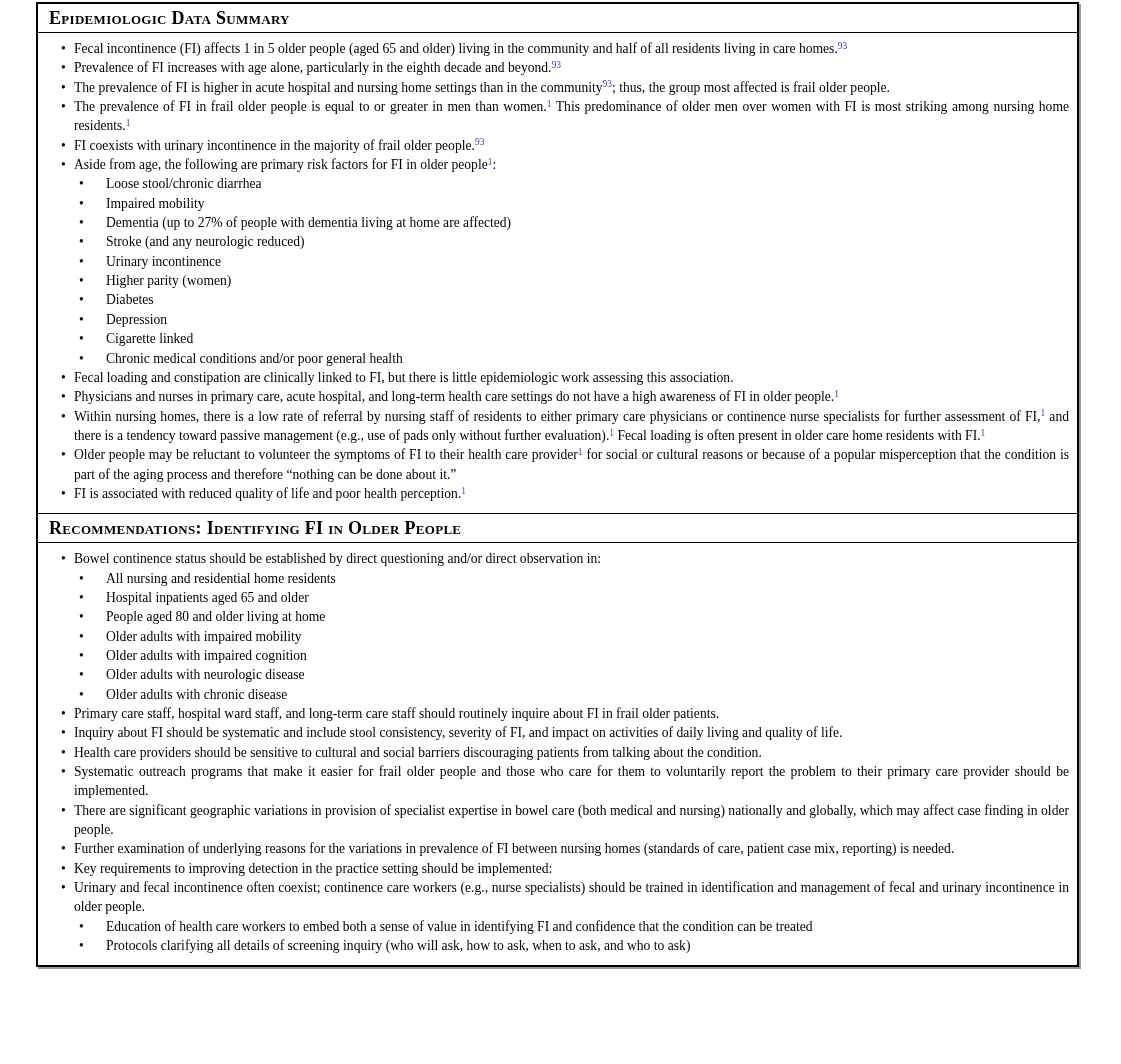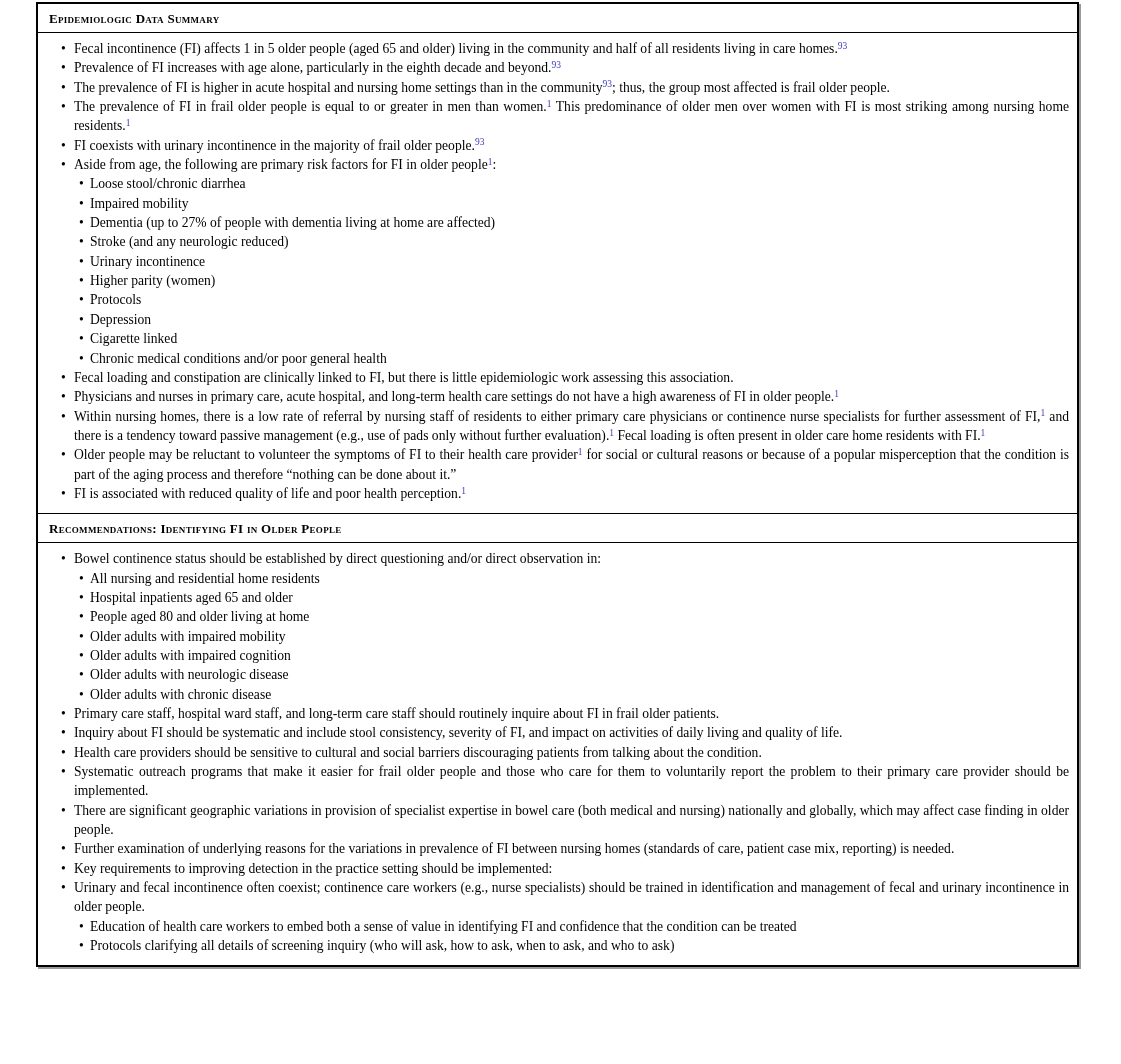--- a/index.html
+++ b/index.html
@@ -16,21 +16,21 @@
     width: 1043px;
     border: 2px solid #000;
     box-shadow: 2px 2px 0 #9a9a9a;
     background: #fff;
   }
   .section-header {
     border-bottom: 1.5px solid #000;
     padding: 5px 11px 4px 11px;
     font-weight: bold;
     font-variant: small-caps;
-    font-size: 13px;
+    font-size: 18px;
     letter-spacing: 0.3px;
     line-height: 19px;
   }
   .section + .section .section-header {
     border-top: 1.5px solid #000;
   }
   .section-body {
     padding: 6px 8px 10px 0;
   }
   ul.bullets {
@@ -42,21 +42,21 @@
   ul.bullets li {
     position: relative;
     text-align: justify;
   }
   li.lv1 { padding-left: 36px; }
   li.lv1::before {
     content: "\2022";
     position: absolute;
     left: 23px; top: 0;
   }
-  li.lv2 { padding-left: 52px; }
+  li.lv2 { padding-left: 68px; }
   li.lv2::before {
     content: "\2022";
     position: absolute;
     left: 41px; top: 0;
   }
   sup.ref {
     color: var(--ref-color, #3c3cbe);
     font-size: 9.5px;
     line-height: 0;
     position: relative;
@@ -80,21 +80,21 @@
             <li class="lv1">The prevalence of FI is higher in acute hospital and nursing home settings than in the community<sup class="ref">93</sup>; thus, the group most affected is frail older people.</li>
             <li class="lv1">The prevalence of FI in frail older people is equal to or greater in men than women.<sup class="ref">1</sup> This predominance of older men over women with FI is most striking among nursing home residents.<sup class="ref">1</sup></li>
             <li class="lv1">FI coexists with urinary incontinence in the majority of frail older people.<sup class="ref">93</sup></li>
             <li class="lv1">Aside from age, the following are primary risk factors for FI in older people<sup class="ref">1</sup>:</li>
             <li class="lv2">Loose stool/chronic diarrhea</li>
             <li class="lv2">Impaired mobility</li>
             <li class="lv2">Dementia (up to 27% of people with dementia living at home are affected)</li>
             <li class="lv2">Stroke (and any neurologic reduced)</li>
             <li class="lv2">Urinary incontinence</li>
             <li class="lv2">Higher parity (women)</li>
-            <li class="lv2">Protocols</li>
+            <li class="lv2">Diabetes</li>
             <li class="lv2">Depression</li>
             <li class="lv2">Cigarette linked</li>
             <li class="lv2">Chronic medical conditions and/or poor general health</li>
             <li class="lv1">Fecal loading and constipation are clinically linked to FI, but there is little epidemiologic work assessing this association.</li>
             <li class="lv1">Physicians and nurses in primary care, acute hospital, and long-term health care settings do not have a high awareness of FI in older people.<sup class="ref">1</sup></li>
             <li class="lv1">Within nursing homes, there is a low rate of referral by nursing staff of residents to either primary care physicians or continence nurse specialists for further assessment of FI,<sup class="ref">1</sup> and there is a tendency toward passive management (e.g., use of pads only without further evaluation).<sup class="ref">1</sup> Fecal loading is often present in older care home residents with FI.<sup class="ref">1</sup></li>
             <li class="lv1">Older people may be reluctant to volunteer the symptoms of FI to their health care provider<sup class="ref">1</sup> for social or cultural reasons or because of a popular misperception that the condition is part of the aging process and therefore “nothing can be done about it.”</li>
             <li class="lv1">FI is associated with reduced quality of life and poor health perception.<sup class="ref">1</sup></li>
           </ul>
         </div>

